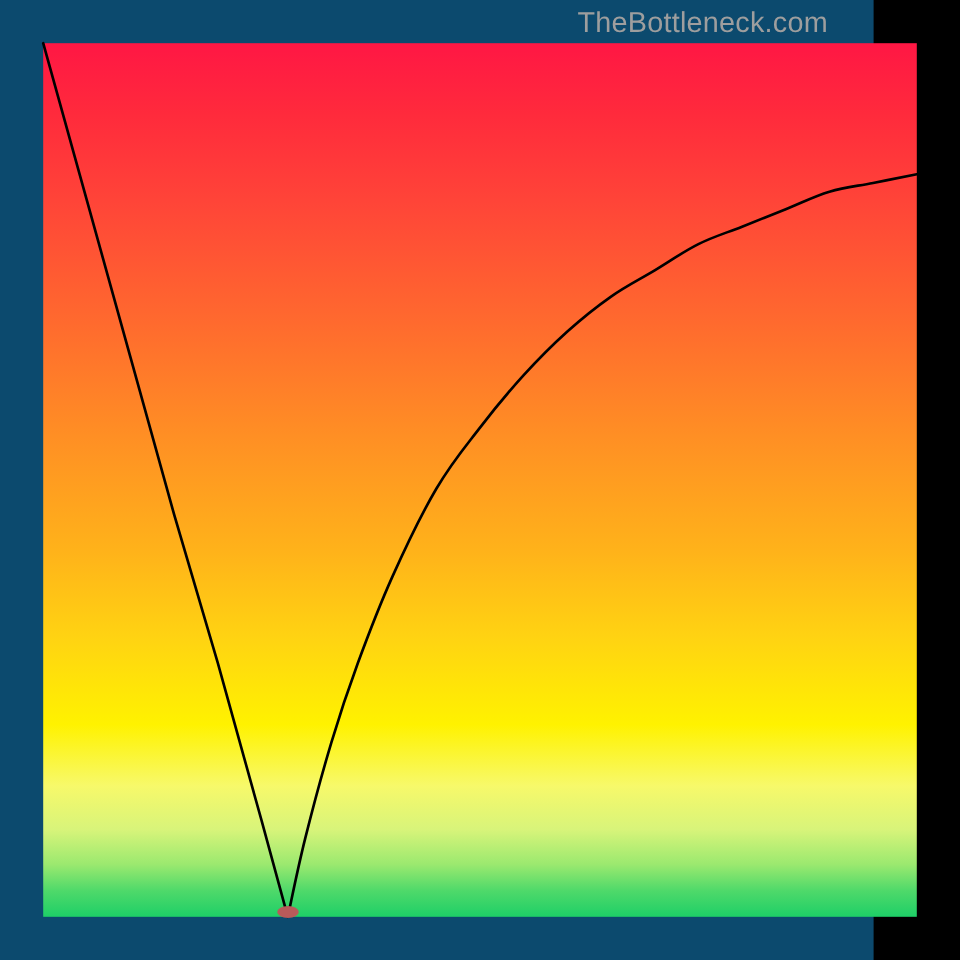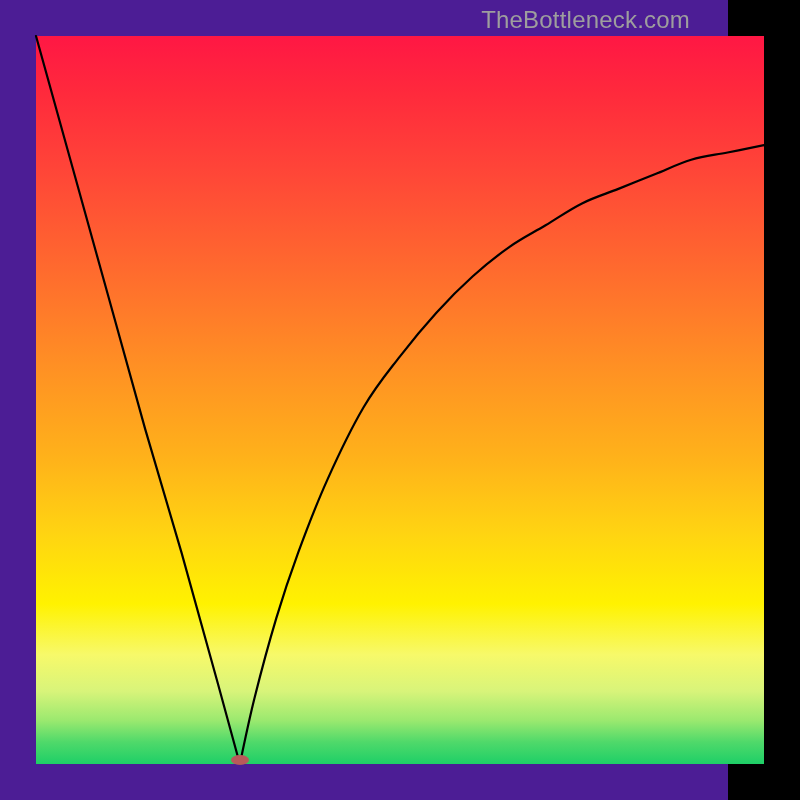--- a/index.html
+++ b/index.html
@@ -8,21 +8,21 @@
     width: 800px;
     height: 800px;
     overflow: hidden;
     background: #000;
     font-family: Arial, Helvetica, sans-serif;
   }
   .frame {
     position: relative;
     width: 728px;
     height: 800px;
-    background: #4c1d95;
+    background: #0c4a6e;
   }
   .plot-area {
     position: absolute;
     left: 36px;
     top: 36px;
     width: 728px;
     height: 728px;
     
     background: linear-gradient(
       to bottom,

